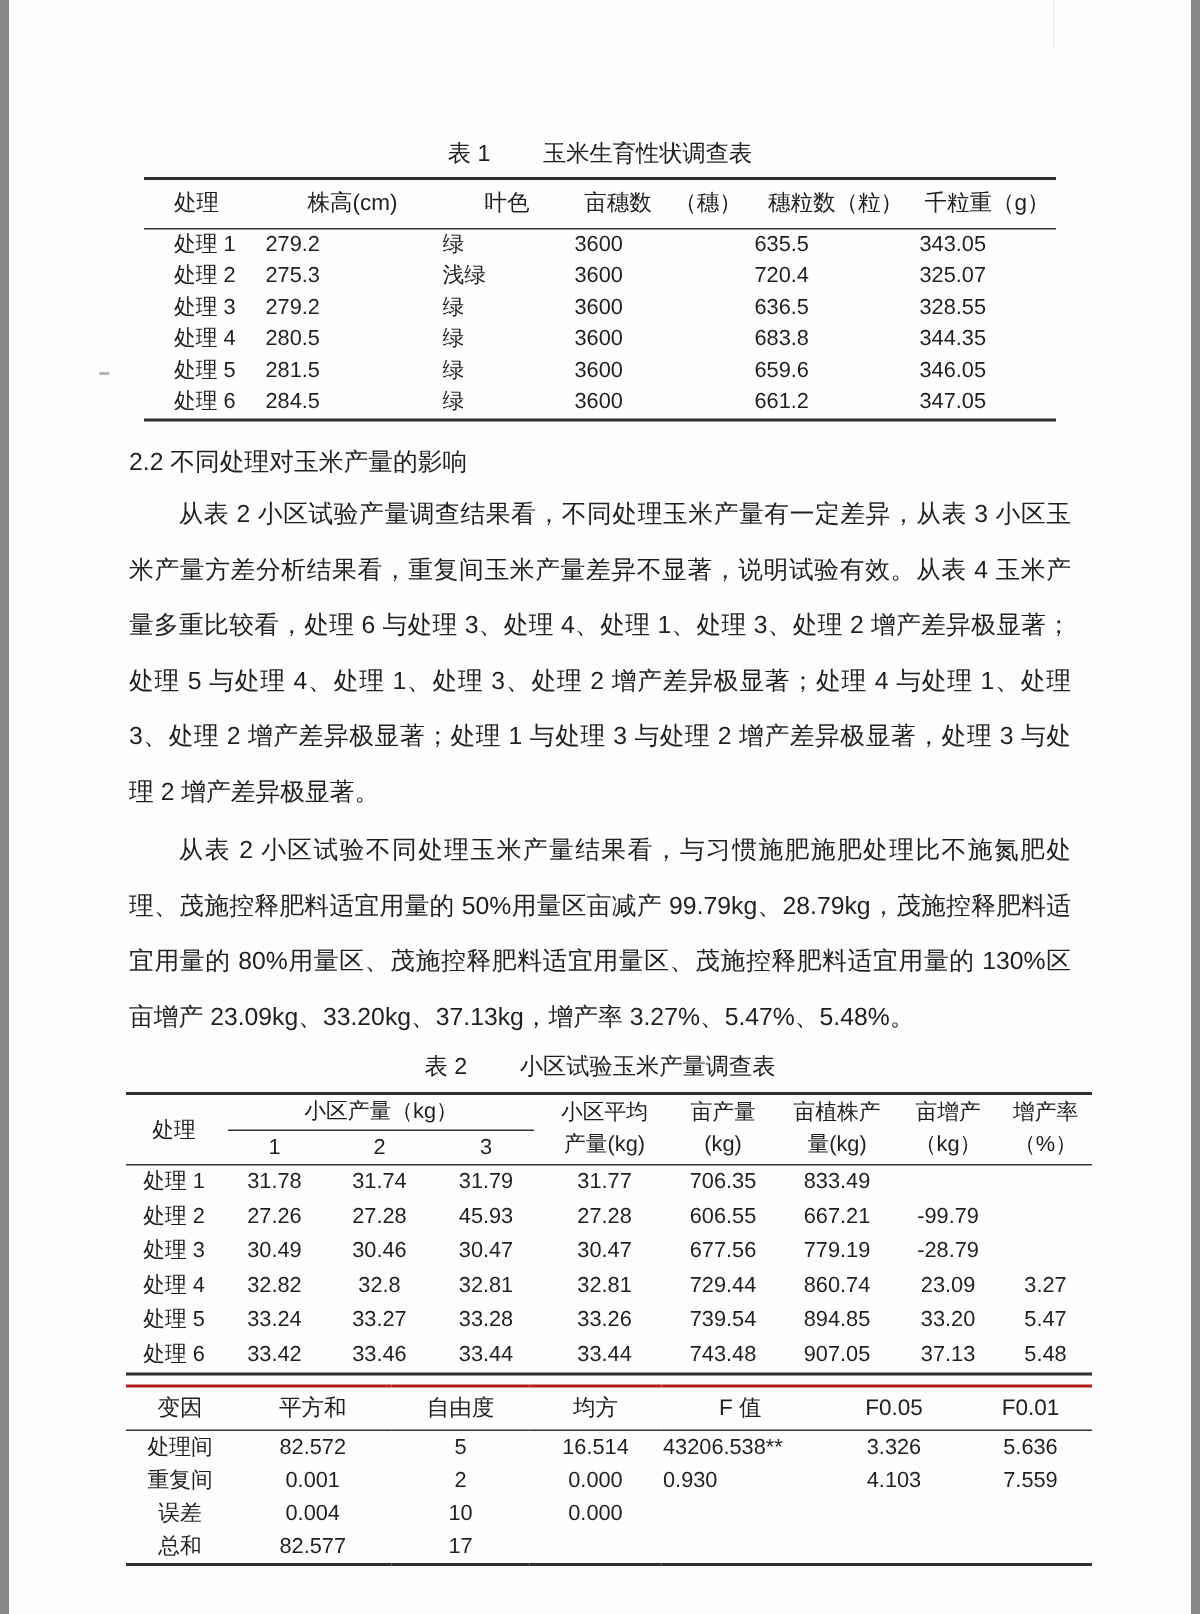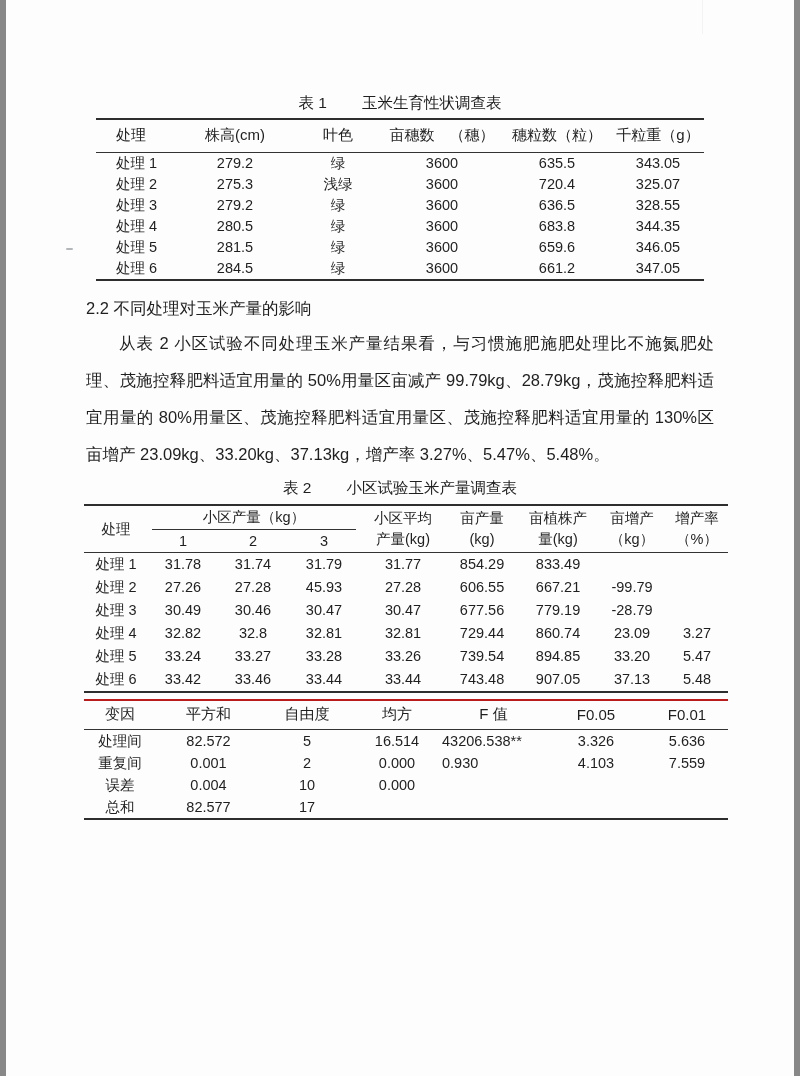--- a/index.html
+++ b/index.html
@@ -19,21 +19,21 @@
   .cap-gap-sm { display:inline-block; width:17px; }
 
   
   table { border-collapse:collapse; table-layout:fixed; }
   th { font-weight:normal; }
 
   .t1 { width:608px; margin:4px auto 0;
         border-top:2px solid #2e2e2e; border-bottom:2px solid #2e2e2e; }
   .t1 thead tr { border-bottom:1.5px solid #333; }
   .t1 th { font-size:15px; padding:6px 0 7px; text-align:center; }
-  .t1 td { font-size:14.5px; height:19px; line-height:19px; text-align:center; }
+  .t1 td { font-size:14.5px; height:19px; line-height:19px; text-align:left; }
   .t1 th:first-child, .t1 td:first-child { text-align:left; padding-left:20px; }
 
   .t2 { width:644px; margin:5px 0 0 -2px;
         border-top:2px solid #2e2e2e; border-bottom:2px solid #2e2e2e; }
   .t2 thead { border-bottom:1.5px solid #333; }
   .t2 th { font-size:14.5px; text-align:center; padding:0; }
   .t2 thead div { line-height:21px; }
   .t2 .subrow th { height:22px; line-height:22px; }
   .t2 .h-group { vertical-align:top; }
   .t2 .h-group span { display:block; margin:0 4px; padding:1px 0 2px;
@@ -136,20 +136,21 @@
             <td>284.5</td>
             <td>绿</td>
             <td>3600</td>
             <td>661.2</td>
             <td>347.05</td>
           </tr>
         </tbody>
     </table>
 
     <h3 class="heading">2.2 不同处理对玉米产量的影响</h3>
+    <p class="para">从表 2 小区试验产量调查结果看，不同处理玉米产量有一定差异，从表 3 小区玉米产量方差分析结果看，重复间玉米产量差异不显著，说明试验有效。从表 4 玉米产量多重比较看，处理 6 与处理 3、处理 4、处理 1、处理 3、处理 2 增产差异极显著；处理 5 与处理 4、处理 1、处理 3、处理 2 增产差异极显著；处理 4 与处理 1、处理 3、处理 2 增产差异极显著；处理 1 与处理 3 与处理 2 增产差异极显著，处理 3 与处理 2 增产差异极显著。</p>
     <p class="para">从表 2 小区试验不同处理玉米产量结果看，与习惯施肥施肥处理比不施氮肥处理、茂施控释肥料适宜用量的 50%用量区亩减产 99.79kg、28.79kg，茂施控释肥料适宜用量的 80%用量区、茂施控释肥料适宜用量区、茂施控释肥料适宜用量的 130%区亩增产 23.09kg、33.20kg、37.13kg，增产率 3.27%、5.47%、5.48%。</p>
 
     <div class="caption caption-t2">
       <span>表 2</span><span class="cap-gap"></span><span>小区试验玉米产量调查表</span>
     </div>
 
     <table class="t2">
       <colgroup>
         <col style="width:64px">
           <col style="width:70px">
@@ -194,21 +195,21 @@
           <th>3</th>
         </tr>
       </thead>
       <tbody>
           <tr>
             <td>处理 1</td>
             <td>31.78</td>
             <td>31.74</td>
             <td>31.79</td>
             <td>31.77</td>
-            <td>854.29</td>
+            <td>706.35</td>
             <td>833.49</td>
             <td></td>
             <td></td>
           </tr>
           <tr>
             <td>处理 2</td>
             <td>27.26</td>
             <td>27.28</td>
             <td>45.93</td>
             <td>27.28</td>

